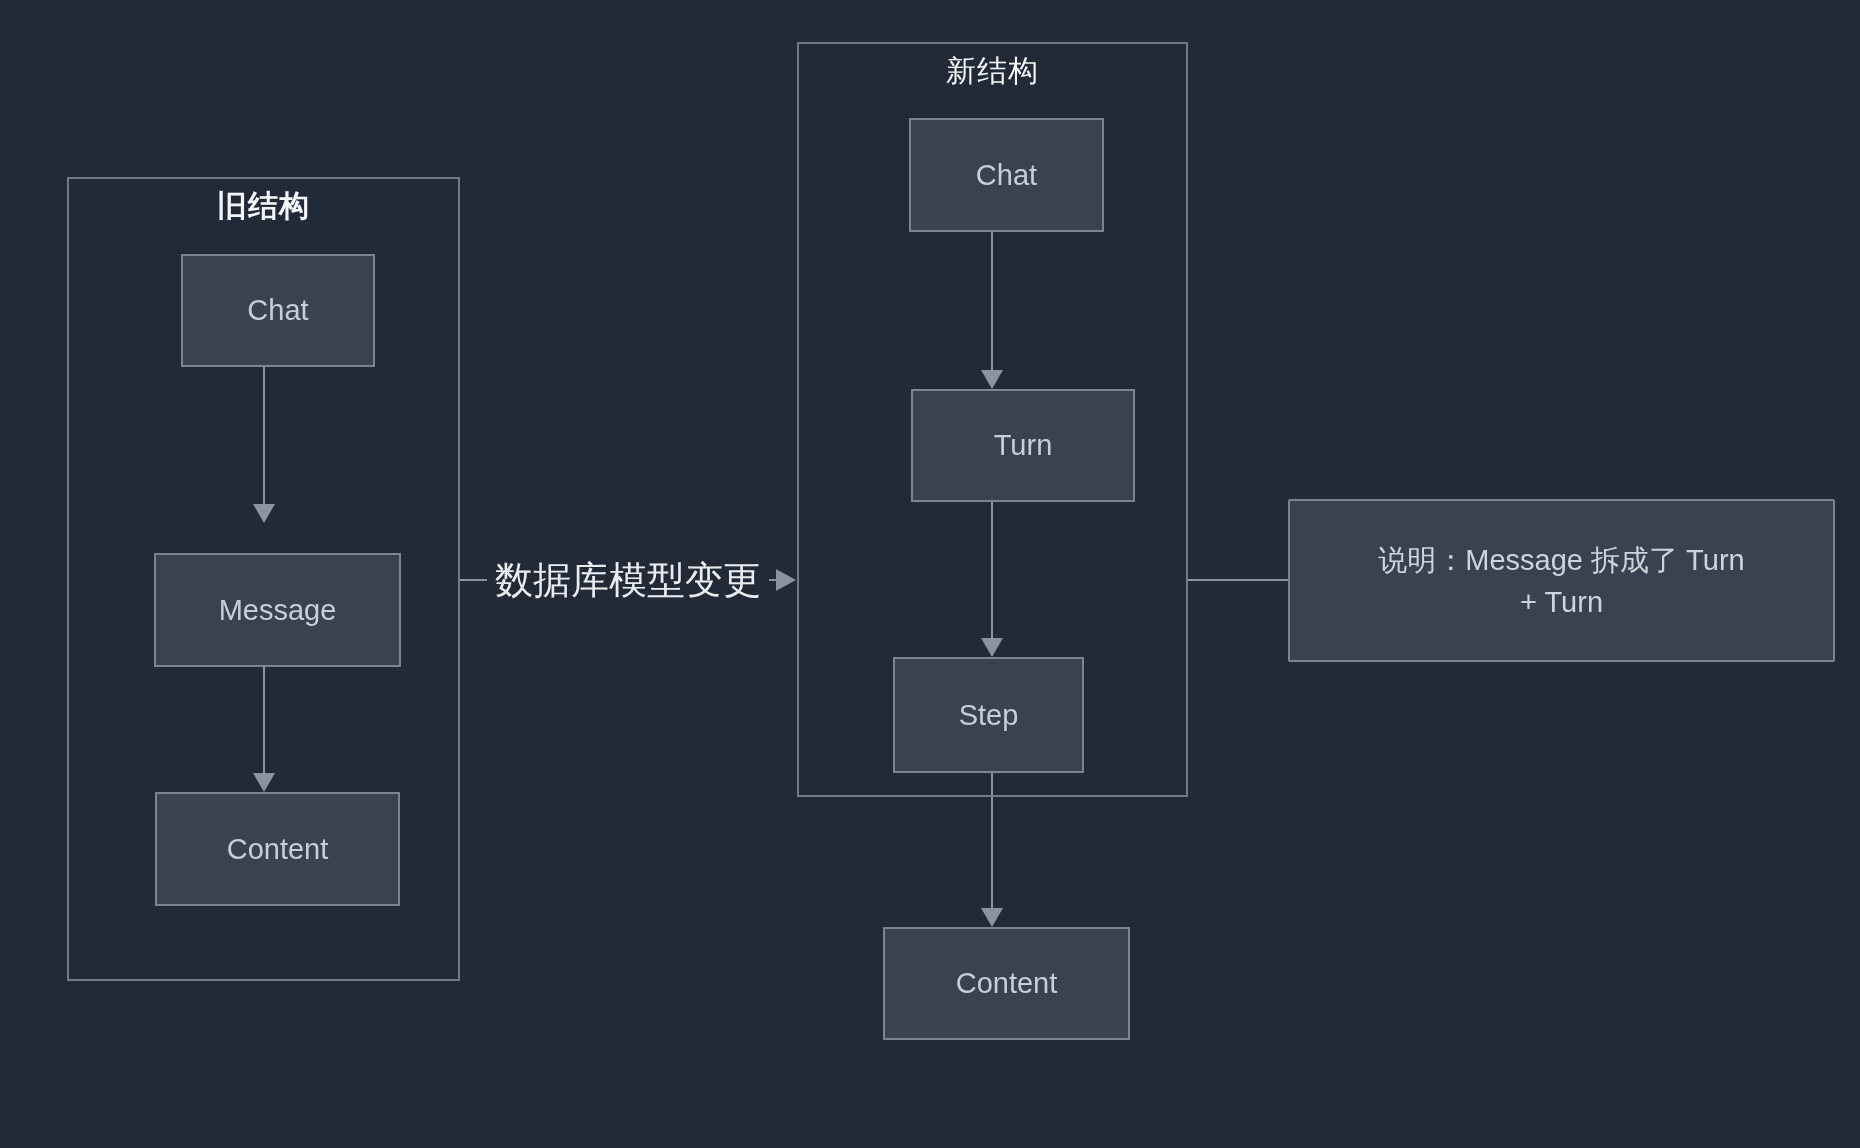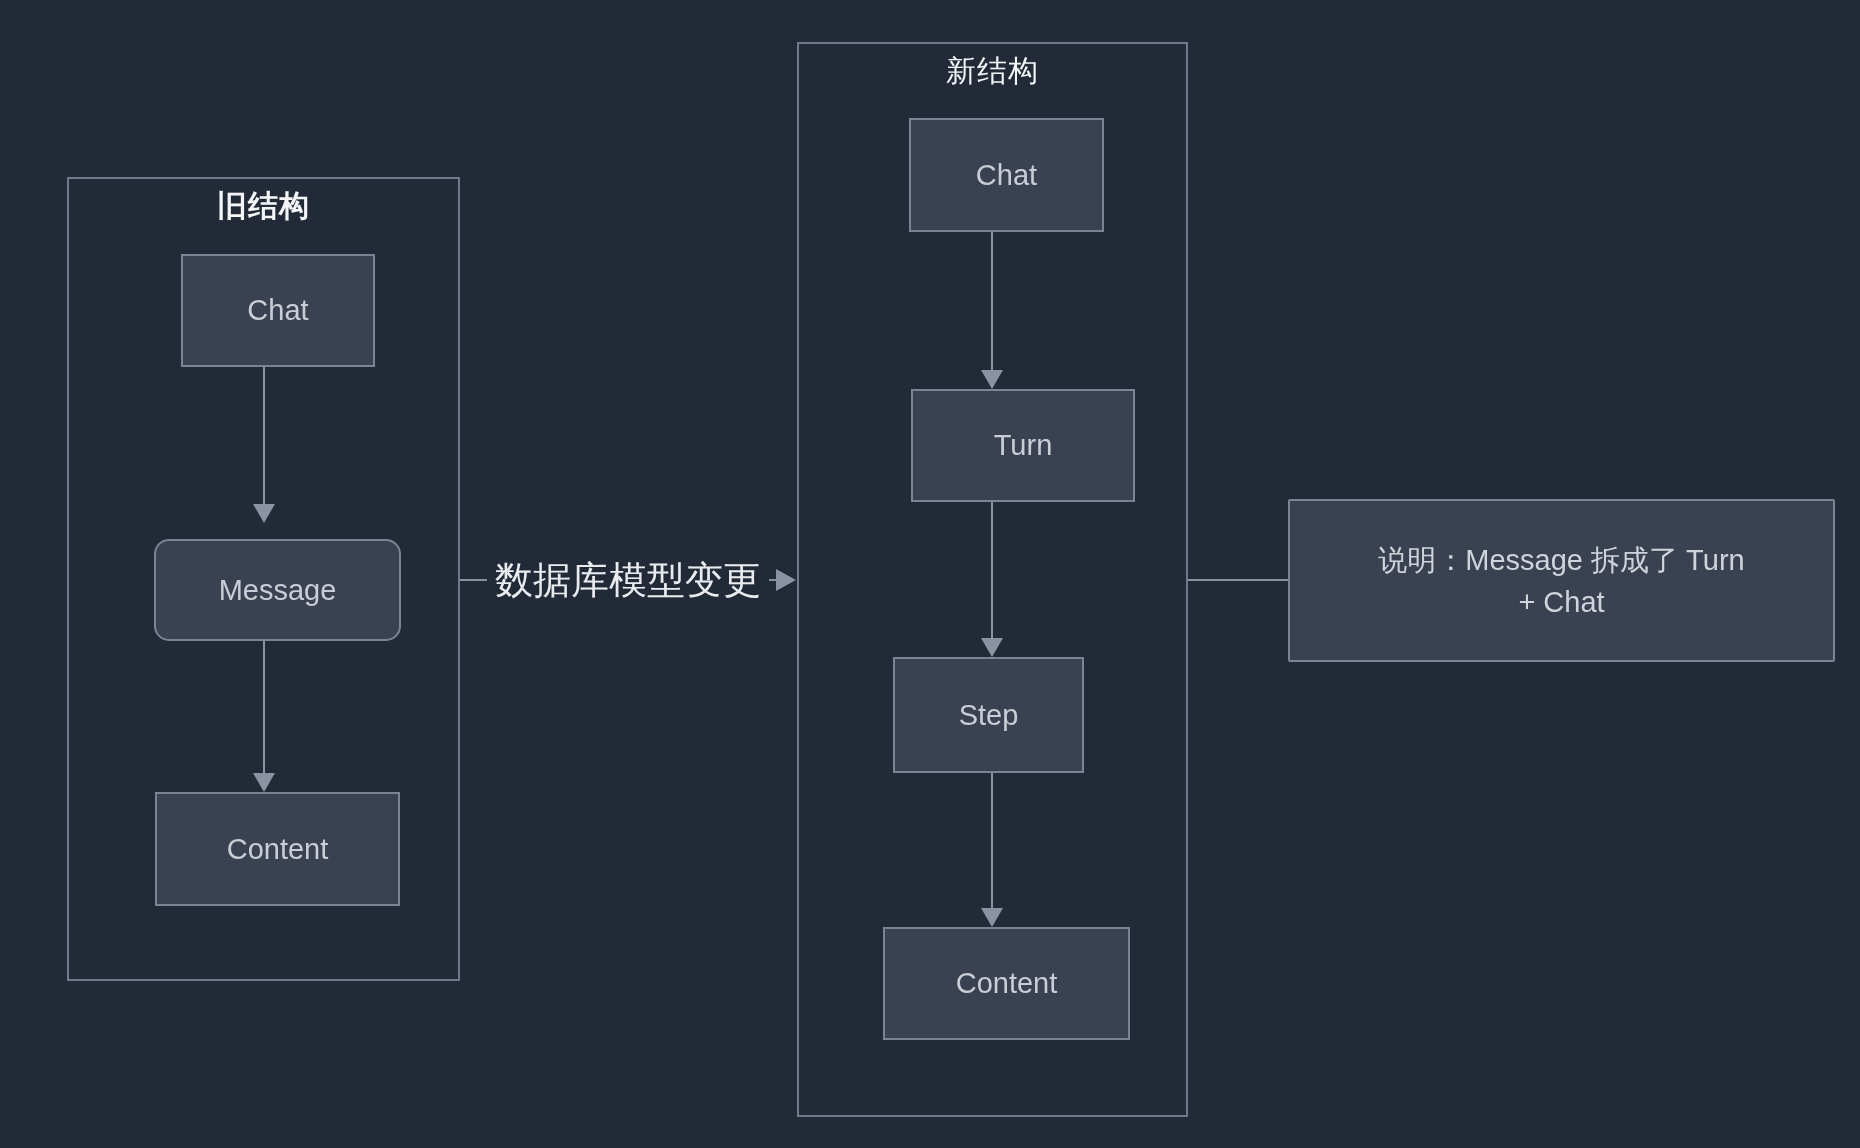--- a/index.html
+++ b/index.html
@@ -21,21 +21,21 @@
     width: 1860px; height: 1148px;
     pointer-events: none;
   }
   .group {
     position: absolute;
     border: 2px solid #6F7A8A;
     background: transparent;
     box-sizing: border-box;
   }
   .group-old { left: 67px; top: 177px; width: 393px; height: 804px; font-weight: bold; }
-  .group-new { left: 797px; top: 42px; width: 391px; height: 1075px; }
+  .group-new { left: 797px; top: 42px; width: 391px; height: 755px; }
   .group-title {
     position: absolute;
     top: 10px; left: 0; right: 0;
     text-align: center;
     color: #F3F5F7;
     font-size: 30px;
     line-height: 34px;
     letter-spacing: 1px;
   }
   .node {
@@ -44,21 +44,21 @@
     border: 2px solid #7A8494;
     box-sizing: border-box;
     display: flex;
     align-items: center;
     justify-content: center;
     color: #C9CED6;
     font-size: 29px;
     margin-left: 14px;
   }
   .node-old-chat    { left: 167px; top: 254px; width: 194px; height: 113px; }
-  .node-old-message { left: 140px; top: 539px; width: 247px; height: 102px; border-radius: 15px; }
+  .node-old-message { left: 140px; top: 553px; width: 247px; height: 114px; }
   .node-old-content { left: 141px; top: 792px; width: 245px; height: 114px; }
   .node-new-chat    { left: 895px; top: 118px; width: 195px; height: 114px; }
   .node-new-turn    { left: 897px; top: 389px; width: 224px; height: 113px; }
   .node-new-step    { left: 879px; top: 657px; width: 191px; height: 116px; }
   .node-new-content { left: 869px; top: 927px; width: 247px; height: 113px; }
   .edge-label {
     position: absolute;
     left: 628px; top: 580px;
     transform: translate(-50%, -50%);
     background: #222A38;
@@ -138,16 +138,16 @@
     <span>Step</span>
   </div>
   <div class="node node-new-content">
     <span>Content</span>
   </div>
 
   <div class="edge-label">数据库模型变更</div>
 
   <div class="note-box">
     <div>说明：Message 拆成了 Turn</div>
-    <div>+ Chat</div>
+    <div>+ Turn</div>
   </div>
 
 </div>
 
 </body></html>

